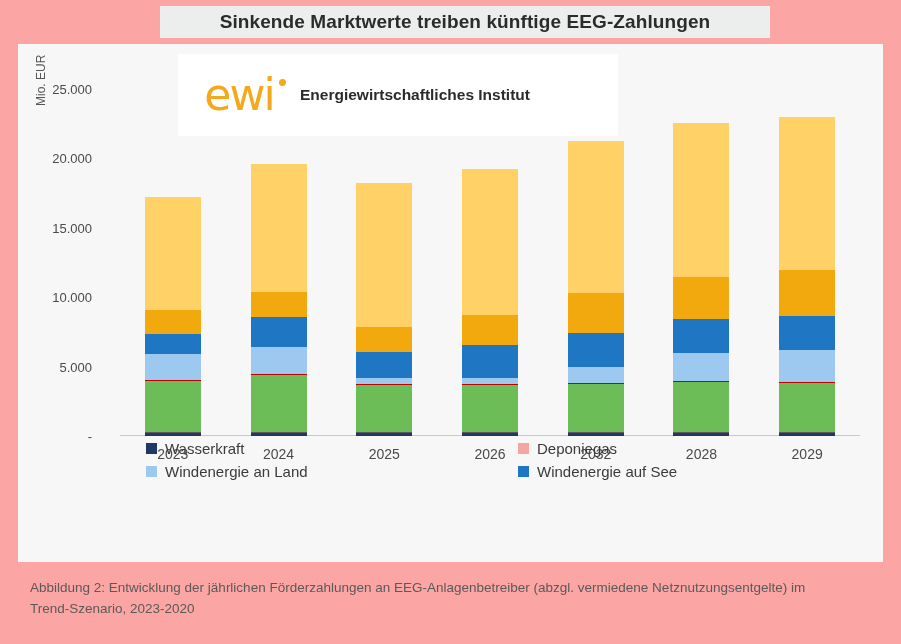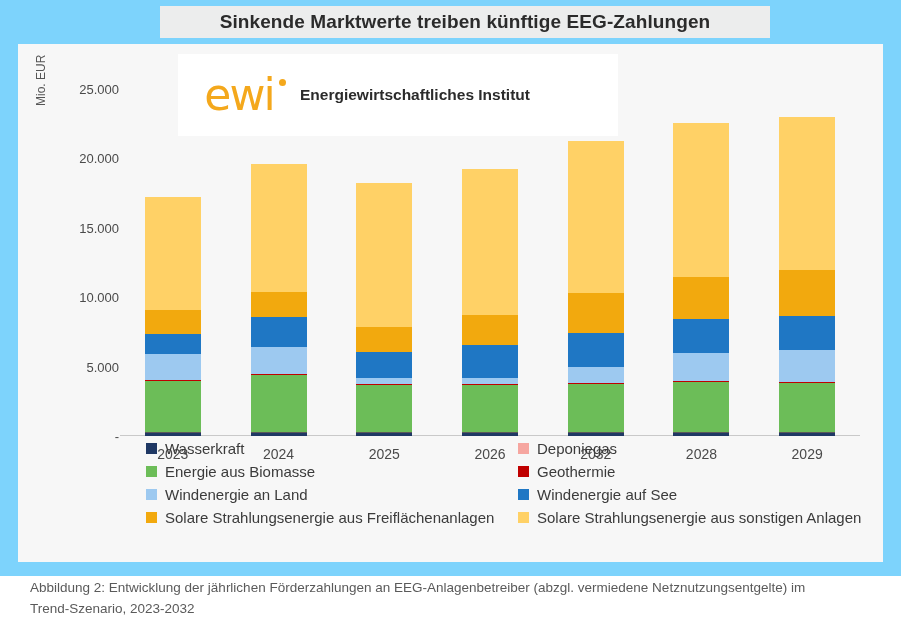--- a/index.html
+++ b/index.html
@@ -10,22 +10,22 @@
     width: 901px;
     height: 644px;
     background: #ffffff;
     font-family: "Liberation Sans", sans-serif;
     color: #3b3b3b;
     overflow: hidden;
   }
   #page {
     position: relative;
     width: 901px;
-    height: 576px;
-    background: #7dd3fc;
+    height: 644px;
+    background: #fca5a5;
   }
 
   
   #title-bar {
     position: absolute;
     left: 160px;
     top: 6px;
     width: 610px;
     height: 32px;
     background: #eceded;
@@ -68,21 +68,21 @@
   #plot {
     position: absolute;
     left: 102px;
     top: 24px;
     width: 740px;
     height: 368px;
   }
   .ytick {
     position: absolute;
     right: 100%;
-    margin-right: 1px;
+    margin-right: 28px;
     font-size: 13px;
     color: #4a4a4a;
     white-space: nowrap;
     transform: translateY(-50%);
     text-align: right;
     width: 70px;
   }
   #axis-line {
     position: absolute;
     left: 0;
@@ -327,44 +327,24 @@
           <span class="swatch" style="background: rgb(31, 56, 100);"></span>
           <span>Wasserkraft</span>
         </div>
         <div class="legend-item col2">
           <span class="swatch" style="background: rgb(246, 166, 160);"></span>
           <span>Deponiegas</span>
         </div>
       </div>
       <div class="legend-row">
         <div class="legend-item col1">
-          <span class="swatch" style="background: rgb(108, 189, 88);"></span>
-          <span>Energie aus Biomasse</span>
-        </div>
-        <div class="legend-item col2">
-          <span class="swatch" style="background: rgb(192, 0, 0);"></span>
-          <span>Geothermie</span>
-        </div>
-      </div>
-      <div class="legend-row">
-        <div class="legend-item col1">
           <span class="swatch" style="background: rgb(157, 201, 240);"></span>
           <span>Windenergie an Land</span>
         </div>
         <div class="legend-item col2">
           <span class="swatch" style="background: rgb(31, 119, 196);"></span>
           <span>Windenergie auf See</span>
         </div>
       </div>
-      <div class="legend-row">
-        <div class="legend-item col1">
-          <span class="swatch" style="background: rgb(242, 169, 14);"></span>
-          <span>Solare Strahlungsenergie aus Freiflächenanlagen</span>
-        </div>
-        <div class="legend-item col2">
-          <span class="swatch" style="background: rgb(255, 209, 102);"></span>
-          <span>Solare Strahlungsenergie aus sonstigen Anlagen</span>
-        </div>
-      </div>
     </div>
 
-  <div id="caption">Abbildung 2: Entwicklung der jährlichen Förderzahlungen an EEG-Anlagenbetreiber (abzgl. vermiedene Netznutzungsentgelte) im Trend-Szenario, 2023-2032</div>
+  <div id="caption">Abbildung 2: Entwicklung der jährlichen Förderzahlungen an EEG-Anlagenbetreiber (abzgl. vermiedene Netznutzungsentgelte) im Trend-Szenario, 2023-2020</div>
 </div>
 
 </body></html>

